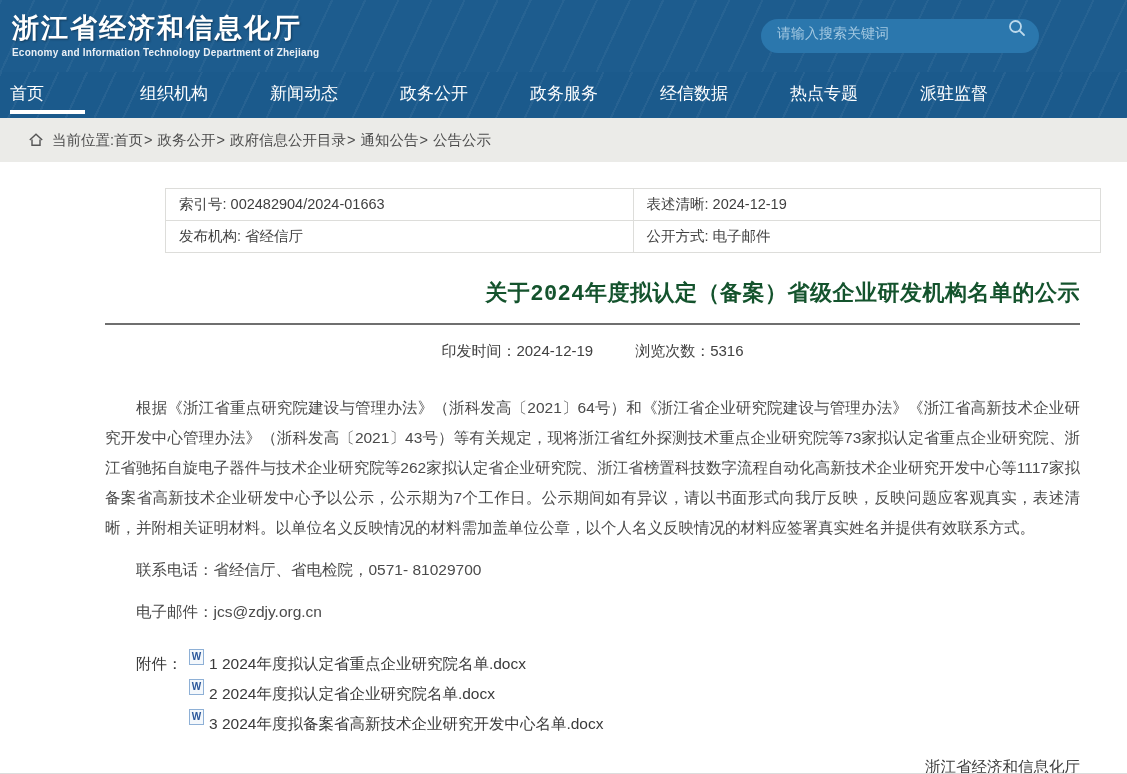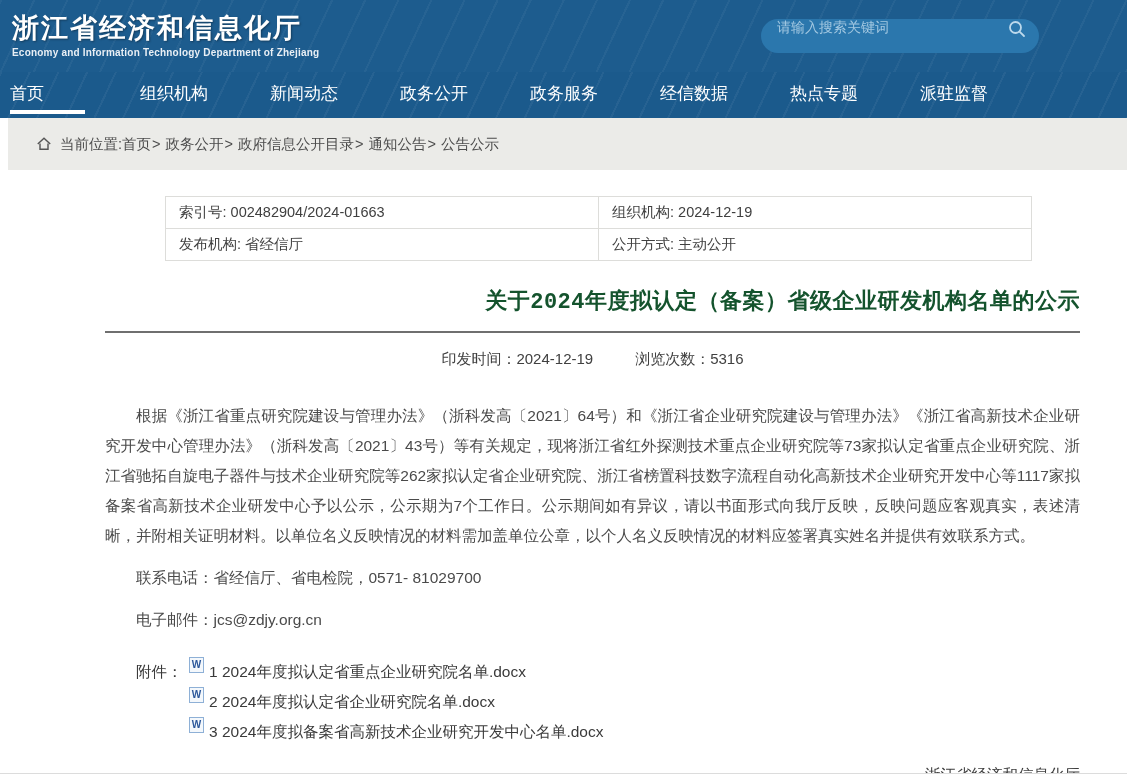--- a/index.html
+++ b/index.html
@@ -36,21 +36,21 @@
     font-weight: bold;
     margin-top: 3px;
     letter-spacing: 0.2px;
   }
   .search-box {
     width: 278px;
     height: 34px;
     background: #2b77ad;
     border-radius: 17px;
     display: flex;
-    align-items: flex-start;
+    align-items: flex-end;
     padding: 0 12px 12px 16px;
   }
   .search-box input {
     flex: 1;
     background: transparent;
     border: none;
     outline: none;
     color: #d8eaf6;
     font-size: 14px;
     font-family: inherit;
@@ -83,38 +83,37 @@
     position: absolute;
     left: 0;
     bottom: 4px;
     width: 75px;
     height: 4px;
     background: #ffffff;
   }
 
   
   .breadcrumb-bar {
-    height: 52px;
+    height: 44px;
     background: #ebebe8;
     display: flex;
     align-items: center;
     padding-left: 28px;
     font-size: 14.5px;
     color: #4c4c4c;
-    margin-left: 8px;
   }
   .breadcrumb-bar .home-icon { margin-right: 8px; display: flex; }
   .crumb { cursor: pointer; }
   .crumb-sep { margin: 0 5px 0 1px; color: #4c4c4c; }
 
   
   .content { width: 975px; margin-left: 105px; }
 
   .doc-info-table {
-    width: 867px;
+    width: 936px;
     margin: 26px 0 0 60px;
     border-collapse: collapse;
     font-size: 14.5px;
     color: #3f3f3f;
   }
   .doc-info-table td {
     border: 1px solid #ddddda;
     padding: 6px 13px;
     width: 50%;
     height: 31px;
@@ -237,32 +236,32 @@
 <div class="content">
 
   <table class="doc-info-table">
     <tbody>
         <tr>
       <td>
         <span>索引号:</span>
         <span>002482904/2024-01663</span>
       </td>
       <td>
-        <span>组织机构:</span>
+        <span>表述清晰:</span>
         <span>2024-12-19</span>
       </td>
     </tr>
     <tr>
       <td>
         <span>发布机构:</span>
         <span>省经信厅</span>
       </td>
       <td>
         <span>公开方式:</span>
-        <span>主动公开</span>
+        <span>电子邮件</span>
       </td>
     </tr>
   </tbody>
     </table>
 
   <h1 class="article-title">关于2024年度拟认定（备案）省级企业研发机构名单的公示</h1>
   <hr class="title-rule">
 
   <div class="article-meta">
     <span>印发时间：</span><span>2024-12-19</span><span class="meta-gap"></span><span>浏览次数：</span><span>5316</span>

